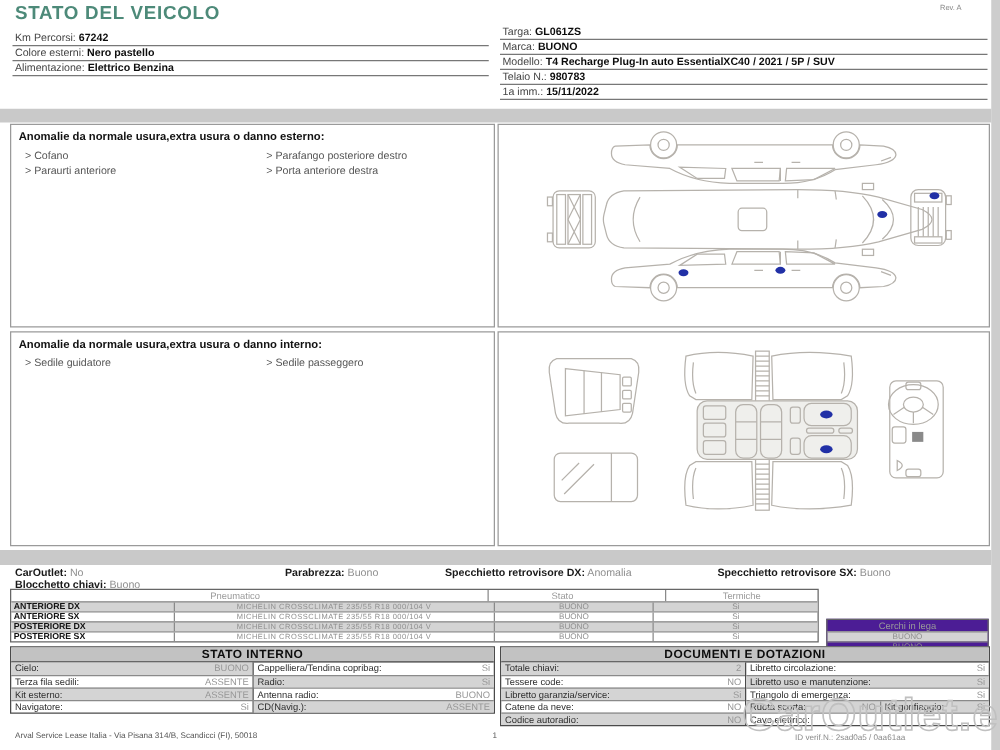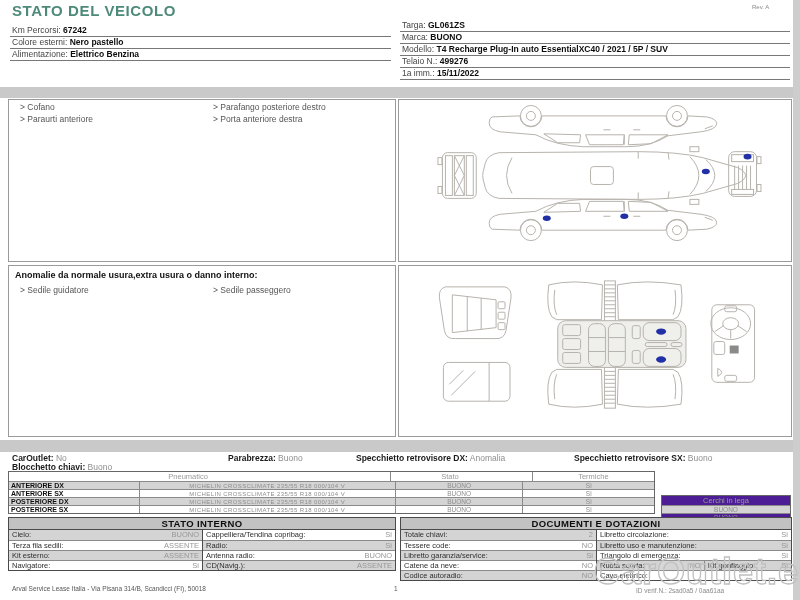--- a/index.html
+++ b/index.html
@@ -93,28 +93,29 @@
 <div class="fields-left">
   <div class="field-row"><span>Km Percorsi:</span> <b>67242</b></div>
   <div class="field-row"><span>Colore esterni:</span> <b>Nero pastello</b></div>
   <div class="field-row"><span>Alimentazione:</span> <b>Elettrico Benzina</b></div>
 </div>
 
 <div class="fields-right">
   <div class="field-row"><span>Targa:</span> <b>GL061ZS</b></div>
   <div class="field-row"><span>Marca:</span> <b>BUONO</b></div>
   <div class="field-row"><span>Modello:</span> <b>T4 Recharge Plug-In auto EssentialXC40 / 2021 / 5P / SUV</b></div>
-  <div class="field-row"><span>Telaio N.:</span> <b>499276</b></div>
+  <div class="field-row"><span>Telaio N.:</span> <b>980783</b></div>
   <div class="field-row"><span>1a imm.:</span> <b>15/11/2022</b></div>
 </div>
 
 <div class="band" id="band1"></div>
 <div class="band" id="band2"></div>
 
 <div class="panel" id="panel-ext-list">
+  <div class="anom-title">Anomalie da normale usura,extra usura o danno esterno:</div>
   <div class="anom-cols">
     <div class="anom-col">
       <div>&gt; Cofano</div>
       <div>&gt; Paraurti anteriore</div>
     </div>
     <div class="anom-col">
       <div>&gt; Parafango posteriore destro</div>
       <div>&gt; Porta anteriore destra</div>
     </div>
   </div>

